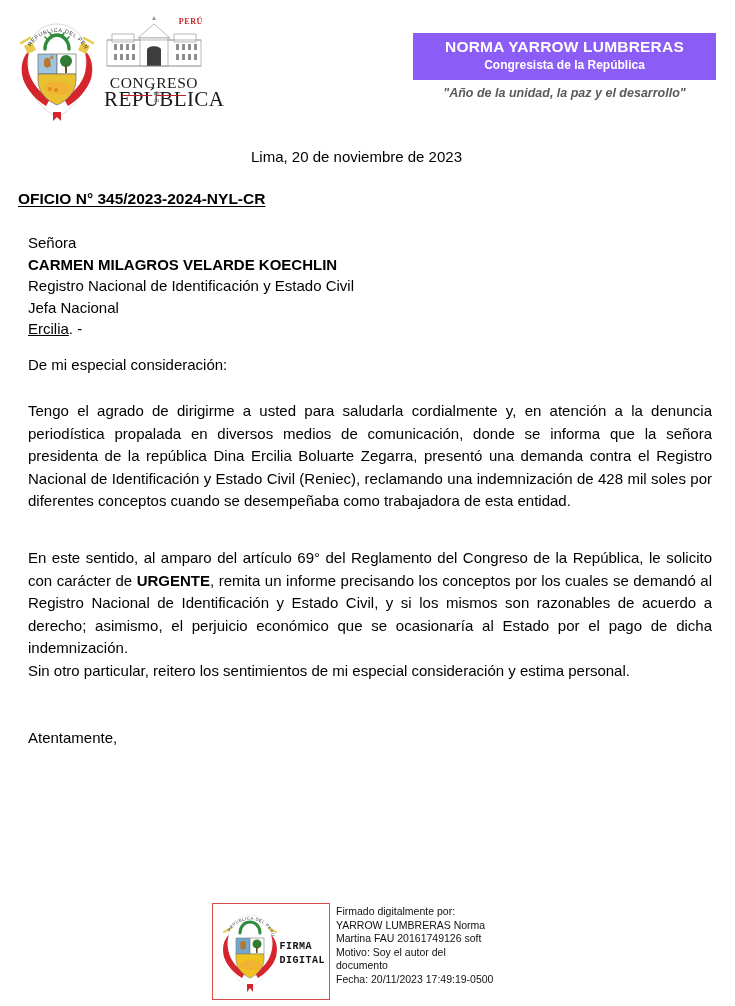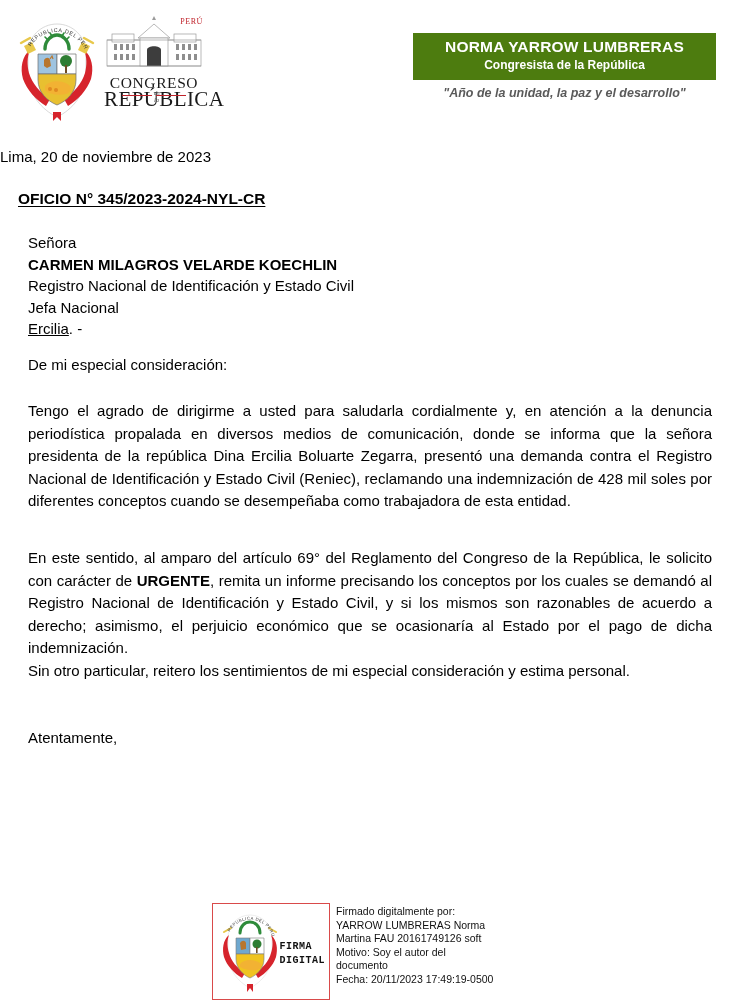--- a/index.html
+++ b/index.html
@@ -47,21 +47,21 @@
     left: 0; top: 2px;
     width: 100px; height: 58px;
   }
   .peru-tag {
     position: absolute;
     right: 1px; top: 3px;
     font-family: "Liberation Serif", serif;
     font-size: 8px;
     letter-spacing: 0.6px;
     color: #c0232b;
-    font-weight: normal;
+    font-weight: bold;
   }
   .congreso-text {
     position: absolute;
     left: 0; top: 60px;
     width: 100px;
     text-align: center;
     font-family: "Liberation Serif", serif;
     color: #1a1a1a;
   }
   .congreso-text .t1 {
@@ -99,21 +99,21 @@
     letter-spacing: 0.4px;
     line-height: 17px;
     display: block;
   }
 
   
   .name-banner {
     position: absolute;
     left: 413px; top: 33px;
     width: 303px;
-    background: #4d7c0f;
+    background: #8b5cf6;
     color: #ffffff;
     text-align: center;
     padding: 4px 0 5px 0;
   }
   .name-banner .n1 {
     display: block;
     font-size: 15.5px;
     font-weight: bold;
     line-height: 19px;
     letter-spacing: 0.2px;
@@ -133,21 +133,21 @@
     font-style: italic;
     font-weight: bold;
     color: #5a5a5a;
   }
 
   
   .date-line {
     position: absolute;
     left: 0; top: 148px;
     width: 713px;
-    text-align: left;
+    text-align: center;
     font-size: 15px;
   }
   .oficio {
     position: absolute;
     left: 18px; top: 190px;
     font-size: 15.5px;
     font-weight: bold;
     text-decoration: underline;
     text-underline-offset: 2px;
   }

